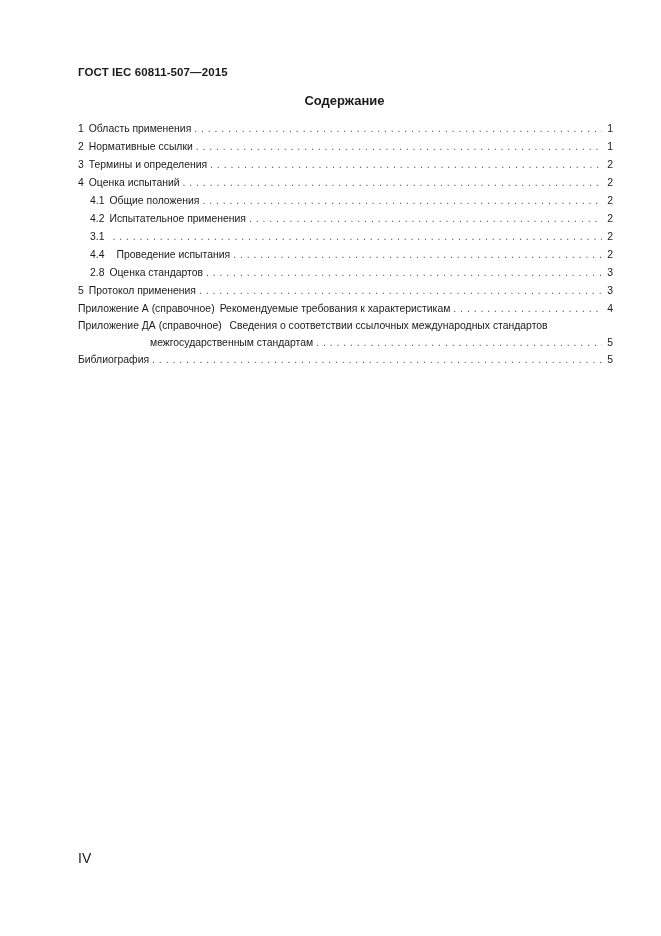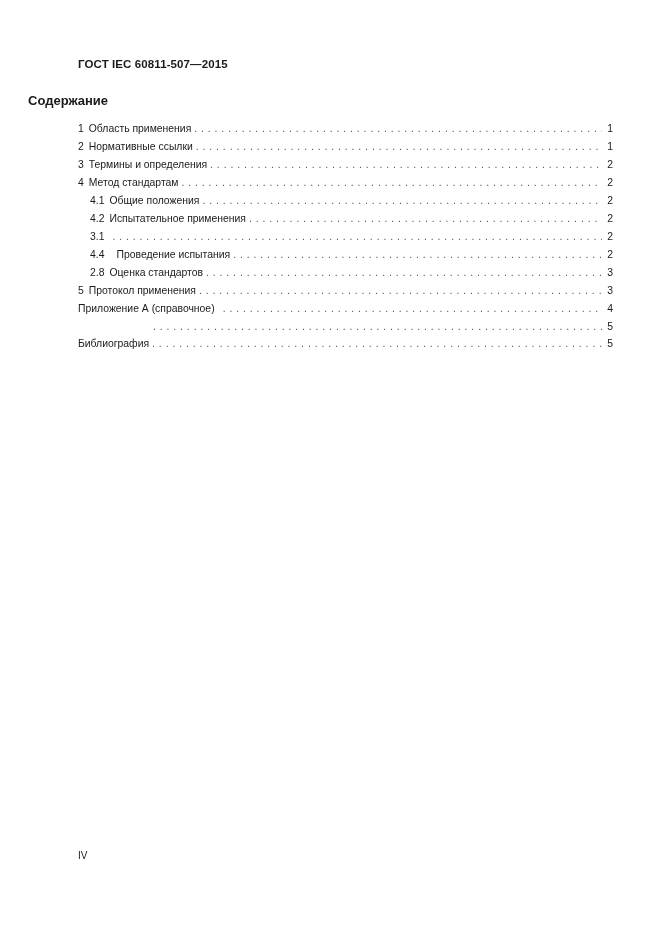--- a/index.html
+++ b/index.html
@@ -5,26 +5,26 @@
     html, body { margin: 0; padding: 0; }
     body {
       width: 661px; height: 936px;
       background: #ffffff;
       position: relative;
       overflow: hidden;
       font-family: "Liberation Sans", sans-serif;
       color: #1a1a1a;
     }
     .header {
-      position: absolute; left: 78px; top: 58px;
+      position: absolute; left: 78px; top: 66px;
       font-size: 11.5px; font-weight: bold; letter-spacing: 0.1px;
     }
     .title {
       position: absolute; left: 0; width: 661px; top: 93px;
-      font-size: 13px; font-weight: bold;
+      text-align: center; font-size: 13px; font-weight: bold;
       padding-left: 28px; box-sizing: border-box;
     }
     .toc { position: absolute; left: 78px; top: 120px; width: 535px; }
     .row {
       display: flex; align-items: baseline;
       font-size: 10.4px; height: 18px; line-height: 18px;
       white-space: nowrap;
     }
     .row.sub { padding-left: 12px; }
     .num { margin-right: 5px; }
@@ -41,21 +41,21 @@
     }
     .page { text-align: right; min-width: 8px; }
     .row.multi { height: auto; display: block; }
     .row.multi .line1 { height: 16px; line-height: 16px; }
     .row.multi .line2 {
       display: flex; align-items: baseline;
       padding-left: 72px; height: 17px; line-height: 17px;
     }
     .footer {
       position: absolute; left: 78px; top: 850px;
-      font-size: 10px;
+      font-size: 14px;
     }
   </style>
 </head>
 <body>
 
 <div class="header">ГОСТ IEC 60811-507—2015</div>
 
 <div class="title">Содержание</div>
 
 <div class="toc">
@@ -76,21 +76,21 @@
 
   <div class="row">
     <span class="num">3</span>
     <span class="text">Термины и определения</span>
     <span class="leader"></span>
     <span class="page">2</span>
   </div>
 
   <div class="row">
     <span class="num">4</span>
-    <span class="text">Метод стандартам</span>
+    <span class="text">Оценка испытаний</span>
     <span class="leader"></span>
     <span class="page">2</span>
   </div>
 
   <div class="row sub">
     <span class="num">4.1</span>
     <span class="text">Общие положения</span>
     <span class="leader"></span>
     <span class="page">2</span>
   </div>
@@ -124,26 +124,32 @@
 
   <div class="row">
     <span class="num">5</span>
     <span class="text">Протокол применения</span>
     <span class="leader"></span>
     <span class="page">3</span>
   </div>
 
   <div class="row">
     <span class="num">Приложение А (справочное)</span>
+    <span class="text">Рекомендуемые требования к характеристикам</span>
     <span class="leader"></span>
     <span class="page">4</span>
   </div>
 
   <div class="row multi">
+    <div class="line1">
+      <span class="num">Приложение ДА (справочное)</span>
+      <span class="text">Сведения о соответствии ссылочных международных стандартов</span>
+    </div>
     <div class="line2">
+      <span class="text">межгосударственным стандартам</span>
       <span class="leader"></span>
       <span class="page">5</span>
     </div>
   </div>
 
   <div class="row">
     <span class="text">Библиография</span>
     <span class="leader"></span>
     <span class="page">5</span>
   </div>

